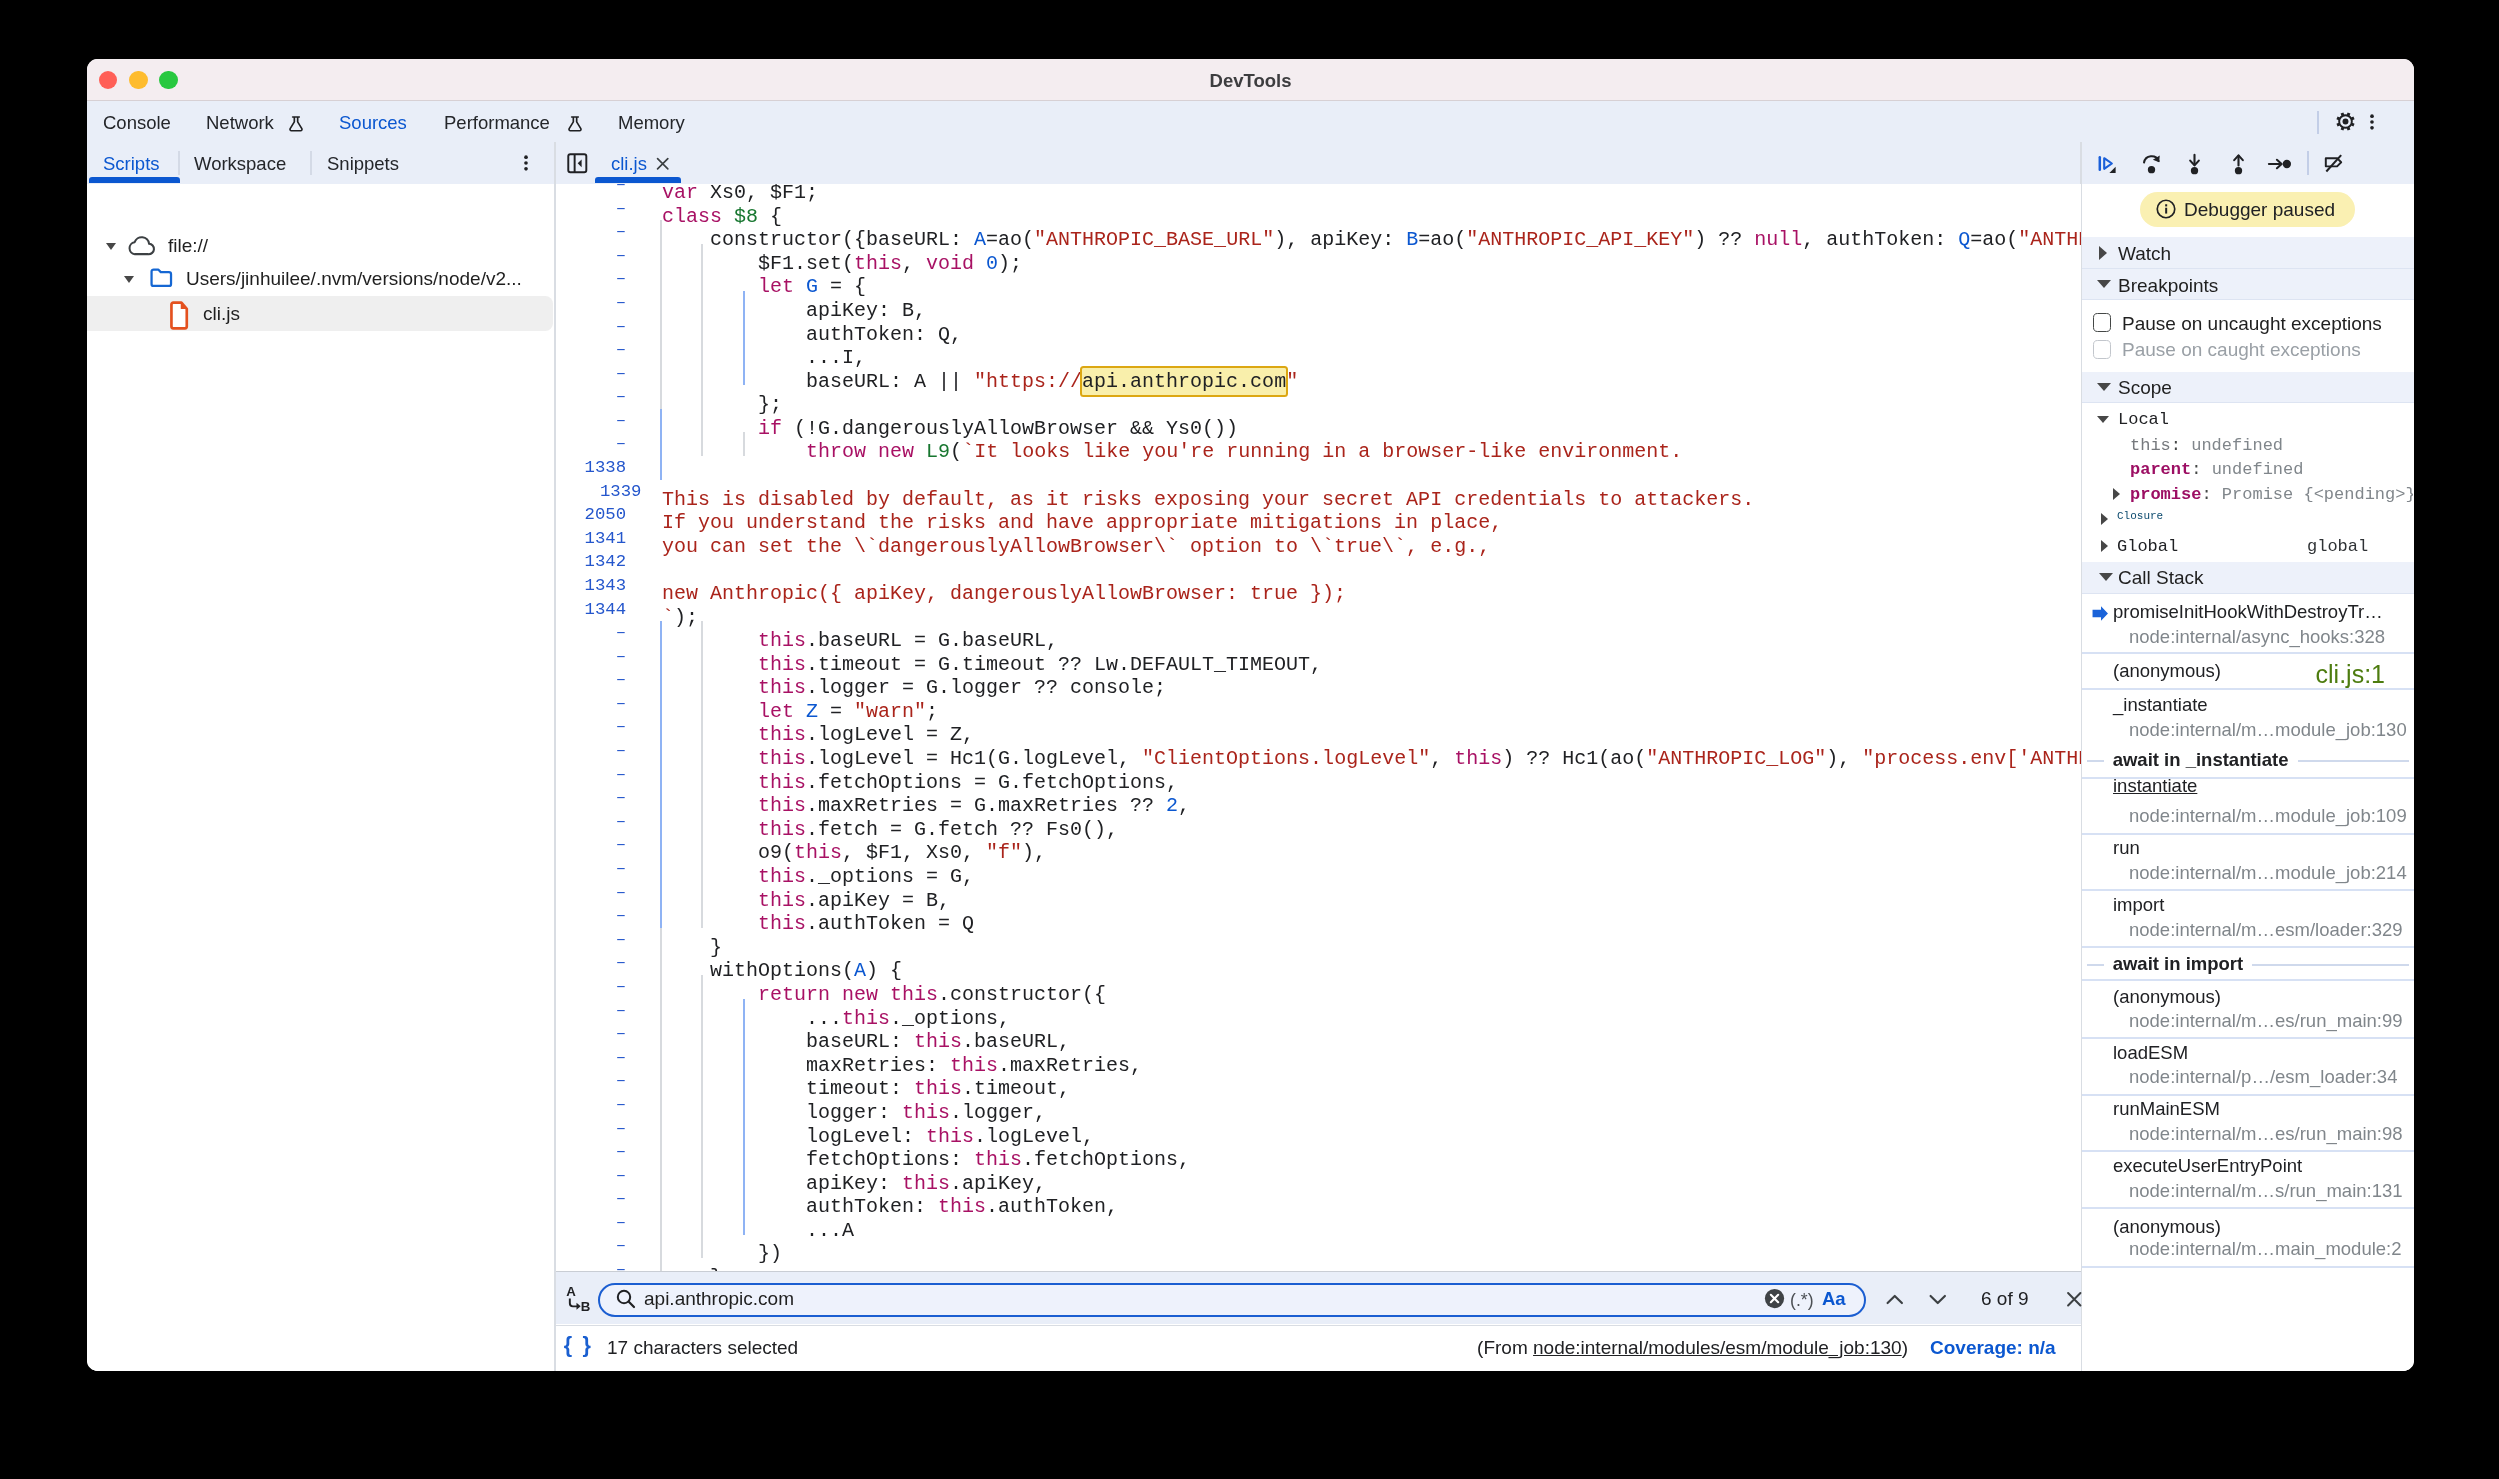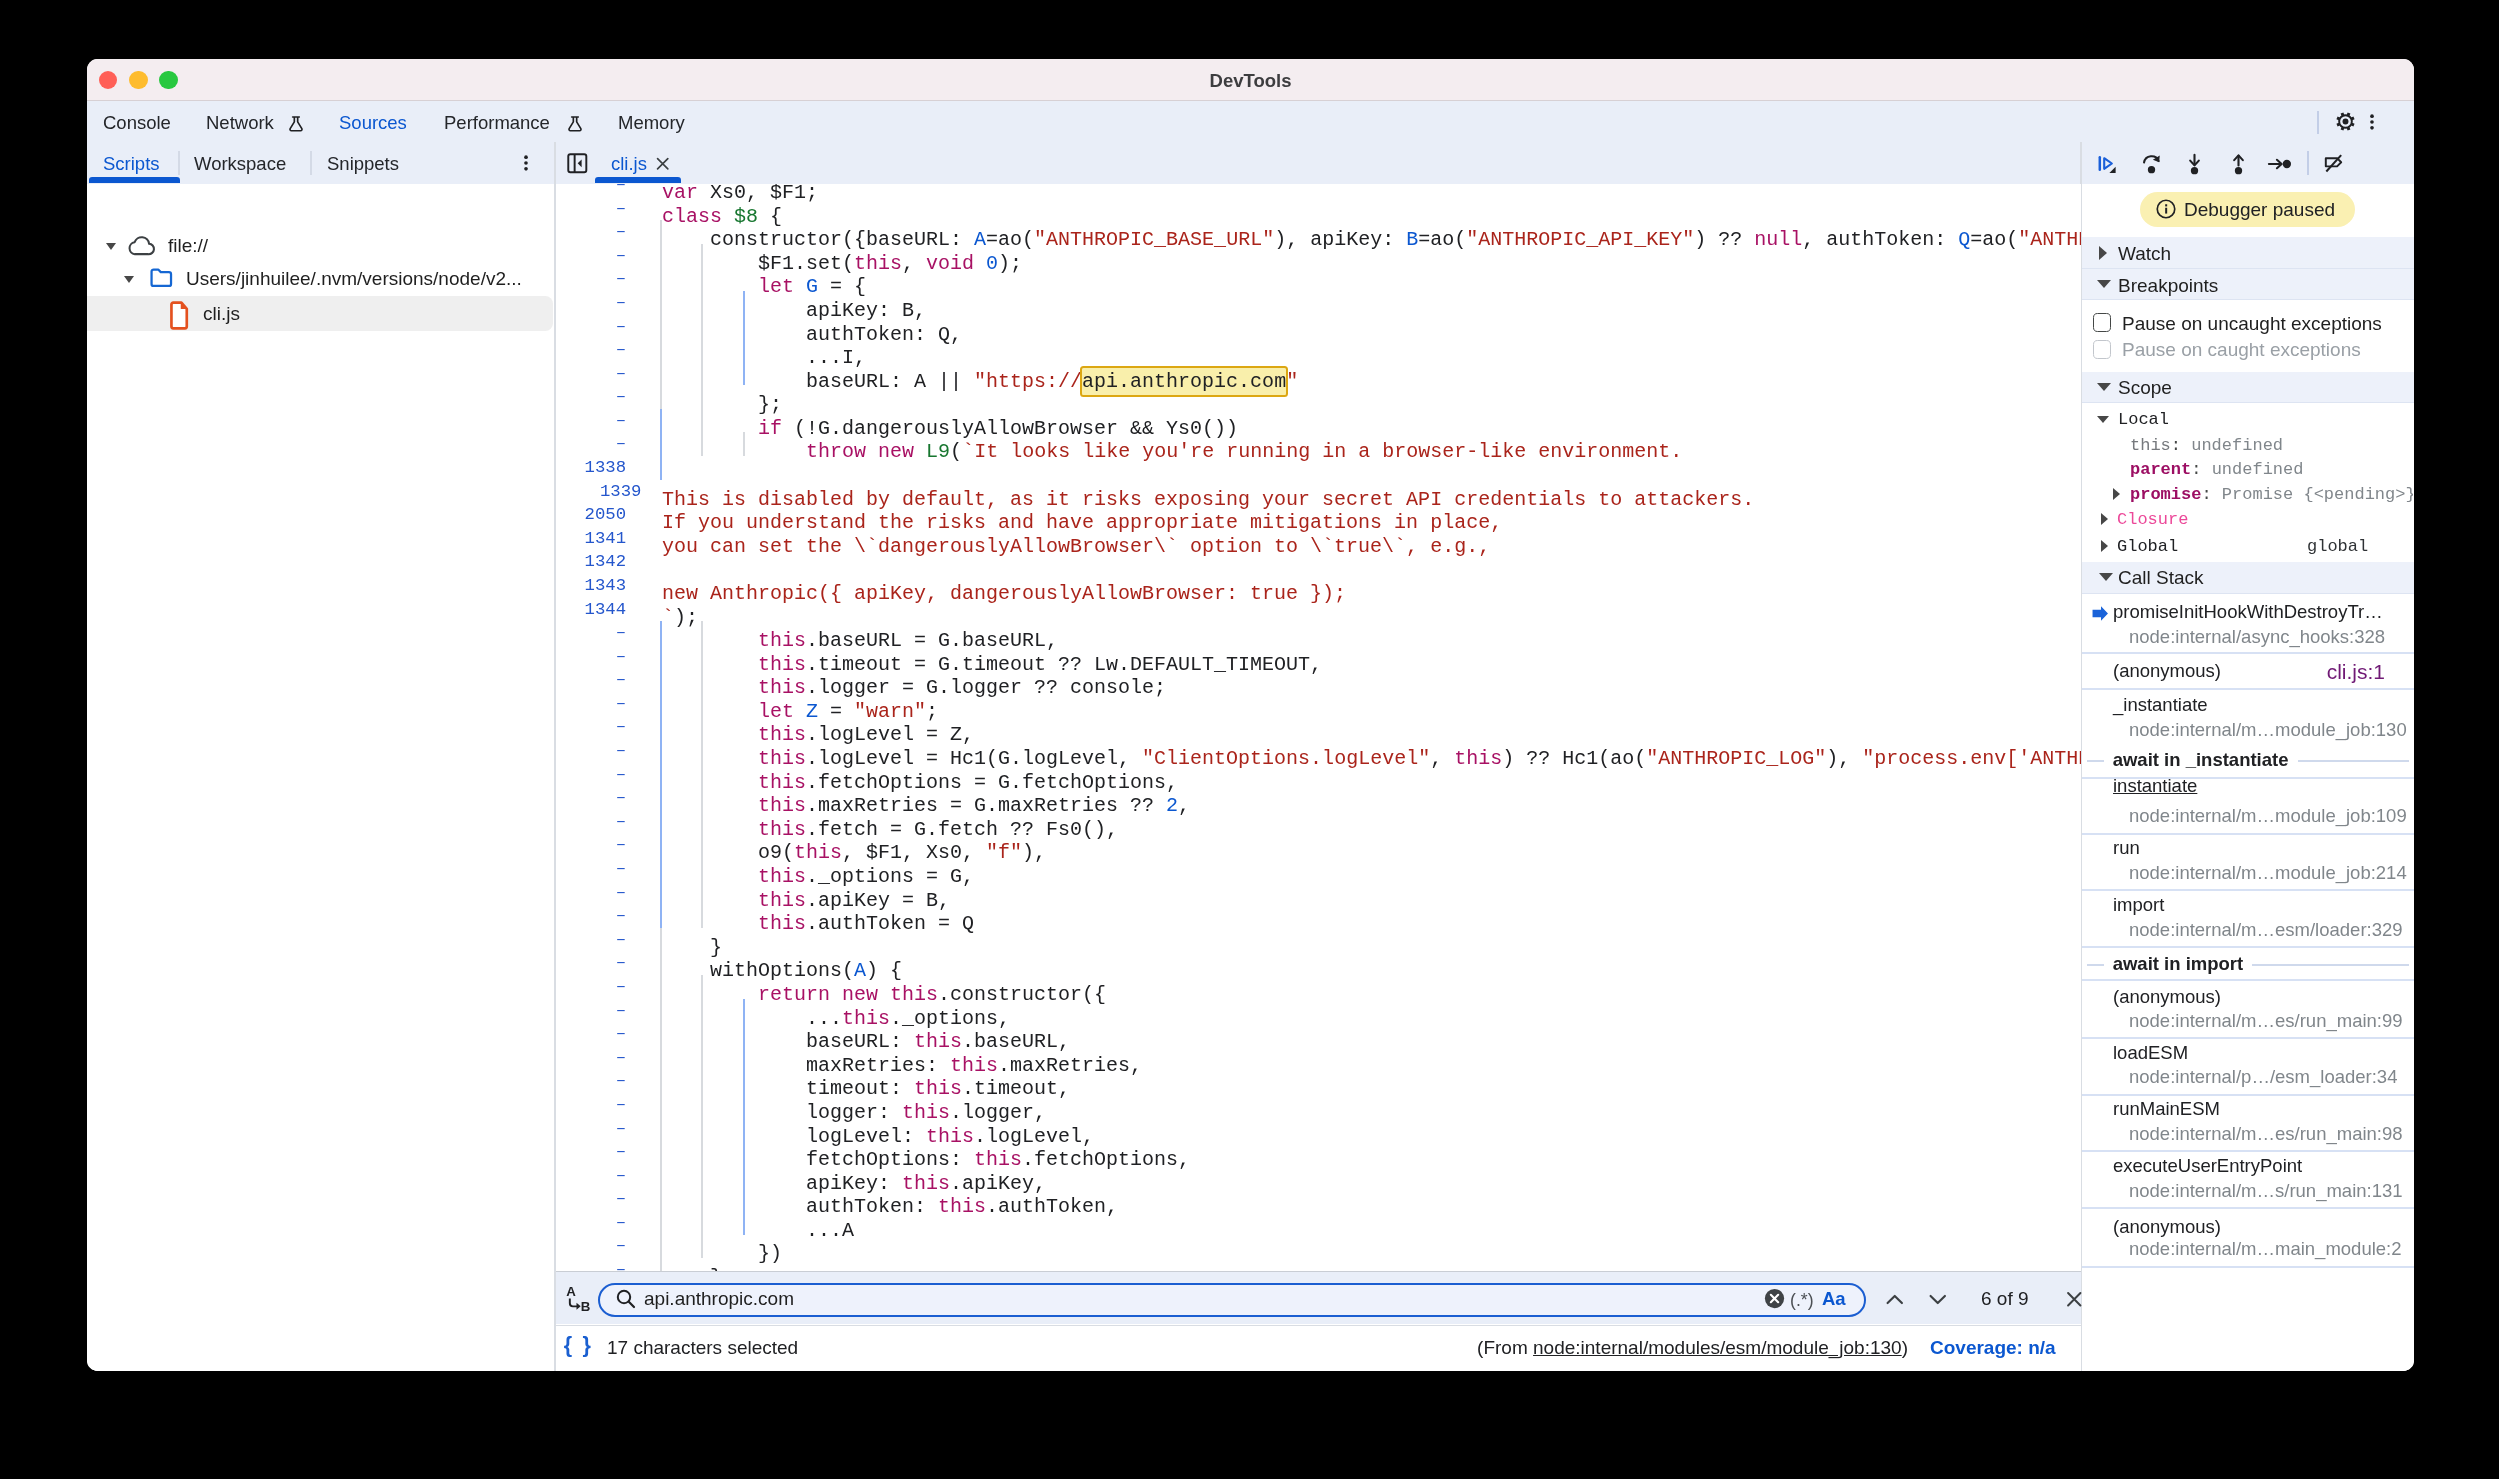--- a/index.html
+++ b/index.html
@@ -351,21 +351,21 @@
     <div class="band" style="top:188px; height:31px; border-bottom:1.5px solid #dde4f2;"></div>
     <div class="tri" style="left:14.6px; top:199px; border-top:8.5px solid #474747; border-left:7px solid transparent; border-right:7px solid transparent;"></div>
     <div class="bandlabel" style="left:36px; top:193px;">Scope</div>
     <div class="tri" style="left:15.4px; top:232px; border-top:7.7px solid #474747; border-left:6.2px solid transparent; border-right:6.2px solid transparent;"></div>
     <div class="abs mono" style="left:36px; top:226px; font-size:17px; color:#202124;">Local</div>
     <div class="abs mono" style="left:48px; top:252px; font-size:17px; white-space:nowrap;"><span style="color:#76797d;">this</span><span style="color:#444746;">: </span><span style="color:#80868b;">undefined</span></div>
     <div class="abs mono" style="left:48px; top:276px; font-size:17px; white-space:nowrap;"><span style="color:#9c0e63; font-weight:bold;">parent</span><span style="color:#444746;">: </span><span style="color:#80868b;">undefined</span></div>
     <div class="tri" style="left:31px; top:304px; border-left:7.7px solid #474747; border-top:6.2px solid transparent; border-bottom:6.2px solid transparent;"></div>
     <div class="abs mono" style="left:48px; top:301px; font-size:17px; white-space:nowrap; overflow:hidden; max-width:283px;"><span style="color:#9c0e63; font-weight:bold;">promise</span><span style="color:#444746;">: </span><span style="color:#80868b;">Promise {&lt;pending&gt;}</span></div>
     <div class="tri" style="left:18.5px; top:329px; border-left:7.7px solid #474747; border-top:6.2px solid transparent; border-bottom:6.2px solid transparent;"></div>
-    <div class="abs mono" style="left:35px; top:326px; font-size:17px; color:#ec4899;">Closure</div>
+    <div class="abs mono" style="left:35px; top:326px; font-size:11px; color:#0c4a6e;">Closure</div>
     <div class="tri" style="left:18.5px; top:356px; border-left:7.7px solid #474747; border-top:6.2px solid transparent; border-bottom:6.2px solid transparent;"></div>
     <div class="abs mono" style="left:35px; top:353px; font-size:17px; color:#202124;">Global</div>
     <div class="abs mono" style="left:225px; top:353px; font-size:17px; color:#2f3235;">global</div>
     <div class="band" style="top:378px; height:32px; border-bottom:1.5px solid #dde4f2;"></div>
     <div class="tri" style="left:17px; top:389px; border-top:8.5px solid #474747; border-left:7px solid transparent; border-right:7px solid transparent;"></div>
     <div class="bandlabel" style="left:36px; top:383px;">Call Stack</div>
     <div class="ftitle" style="top:417px;">promiseInitHookWithDestroyTr…</div>
     <div class="fsub" style="top:442px;">node:internal/async_hooks:328</div>
     <div class="sep" style="top:468px;"></div>
     <div class="ftitle" style="top:476px;">(anonymous)</div>
@@ -398,16 +398,16 @@
     <div class="sep" style="top:1082px;"></div>
     <svg class="abs" style="left:9.2px; top:421px;" width="18.5" height="17" viewBox="0 0 24 22">
         <path d="M2 6 h11 V1.5 L22 11 L13 20.5 V16 H2 z" fill="#1a63d9"></path>
       </svg>
     <div class="abs" style="left:21.5px; top:565px; font-size:18.5px; font-weight:bold; color:#202124; background:#fff; padding:0 9.2px; z-index:2;">await in _instantiate</div>
     <div class="abs" style="left:4.6px; top:576px; width:322px; height:1.5px; background:#cfd9ec;"></div>
     <div class="sep" style="top:593px;"></div>
     <div class="abs" style="left:21.5px; top:769px; font-size:18.5px; font-weight:bold; color:#202124; background:#fff; padding:0 9.2px; z-index:2;">await in import</div>
     <div class="abs" style="left:4.6px; top:780px; width:322px; height:1.5px; background:#cfd9ec;"></div>
     <div class="sep" style="top:795px;"></div>
-    <div class="abs" style="right:29px; top:476px; font-size:21px; color:#701a75;">cli.js:1</div>
+    <div class="abs" style="right:29px; top:476px; font-size:25px; color:#4d7c0f;">cli.js:1</div>
   </div>
 </div>
 
 
 </body></html>

